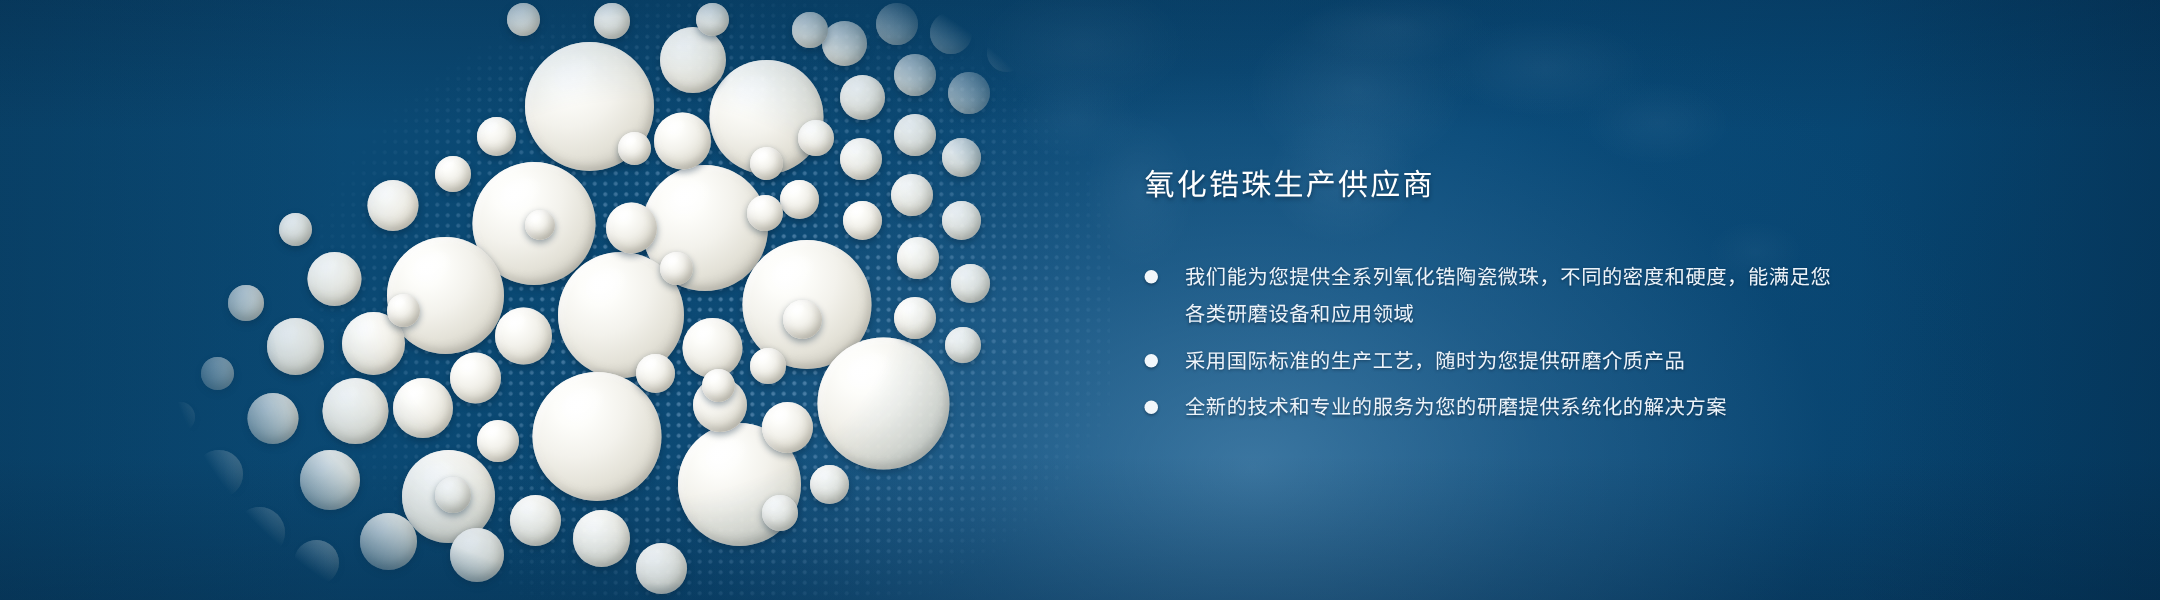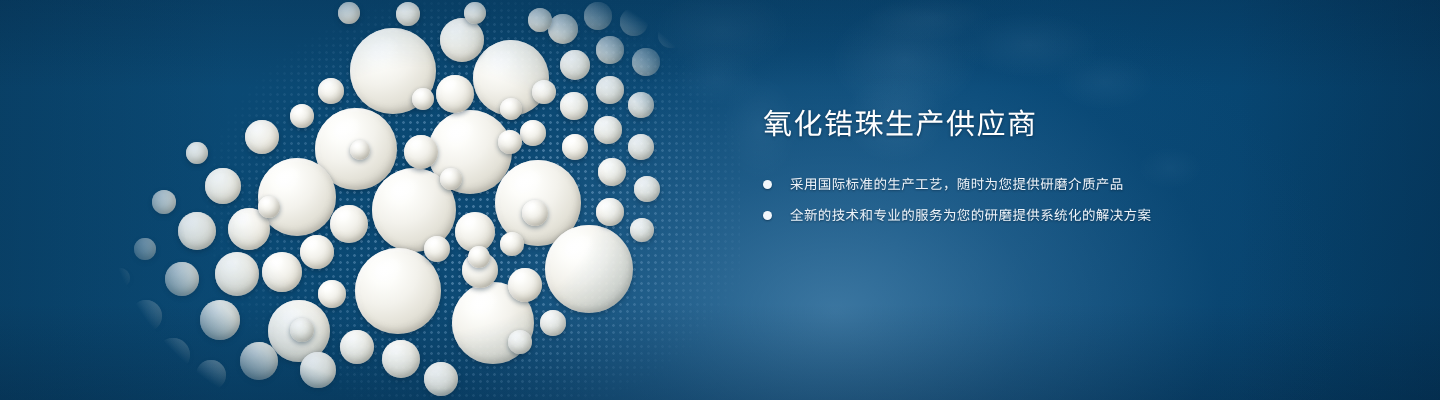--- a/index.html
+++ b/index.html
@@ -114,21 +114,21 @@
 
   
   .copy {
     position: absolute;
     left: 763px;
     top: 104px;
     width: 470px;
   }
   .headline {
     margin: 0;
-    font-size: 29px;
+    font-size: 20px;
     font-weight: 400;
     line-height: 40px;
     color: #ffffff;
     letter-spacing: 1.5px;
     text-shadow: 0 1px 3px rgba(2,24,44,0.55);
     white-space: nowrap;
   }
   .points {
     list-style: none;
     margin: 28px 0 0 0;
@@ -251,20 +251,24 @@
     <div class="bead" style="left:440px;top:168px;width:22px;height:22px;"></div>
     <div class="bead" style="left:350px;top:140px;width:20px;height:20px;"></div>
   </div>
 
   <div class="copy">
     <h1 class="headline">氧化锆珠生产供应商</h1>
 
     <ul class="points">
       <li class="point">
         <span class="dot"></span>
+        <span class="point-text">我们能为您提供全系列氧化锆陶瓷微珠，不同的密度和硬度，能满足您各类研磨设备和应用领域</span>
+      </li>
+      <li class="point">
+        <span class="dot"></span>
         <span class="point-text">采用国际标准的生产工艺，随时为您提供研磨介质产品</span>
       </li>
       <li class="point">
         <span class="dot"></span>
         <span class="point-text">全新的技术和专业的服务为您的研磨提供系统化的解决方案</span>
       </li>
     </ul>
   </div>
 
 </div>

